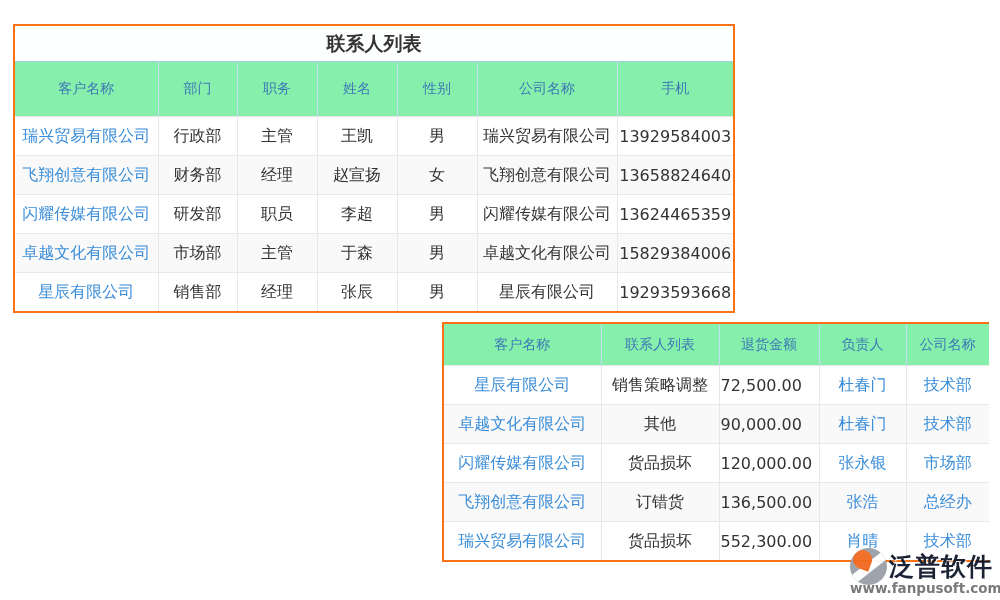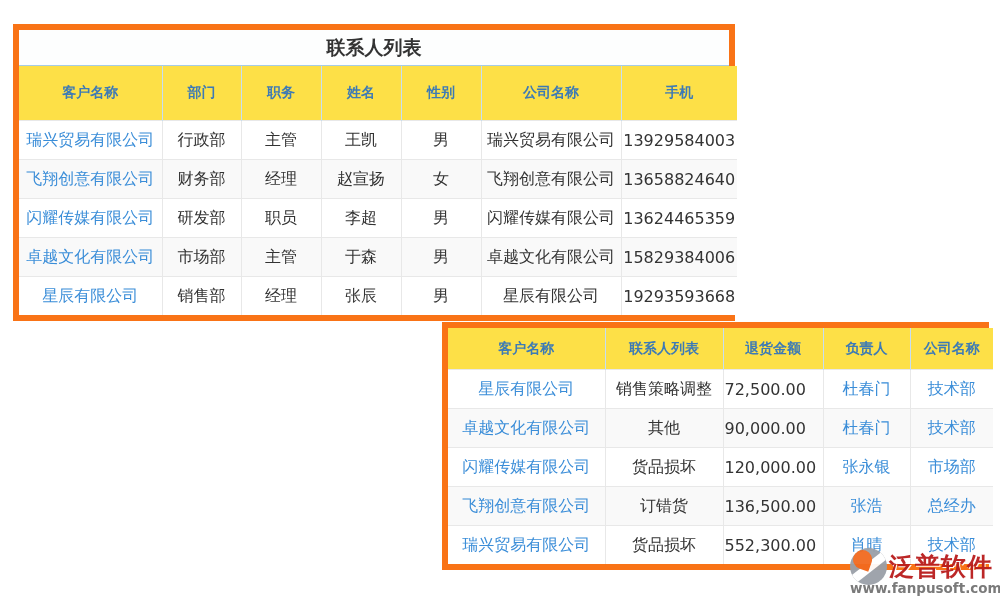--- a/index.html
+++ b/index.html
@@ -3,33 +3,33 @@
 <meta charset="utf-8">
 <style>
   html, body { margin:0; padding:0; }
   body {
     width:1000px; height:600px; position:relative; overflow:hidden;
     background:#ffffff;
     font-family:"DejaVu Sans","Liberation Sans",sans-serif;
   }
   .tbl {
     position:absolute; background:#ffffff;
-    border:6px solid #f97316; box-sizing:border-box;
+    border:2px solid #f97316; box-sizing:border-box;
   }
   #contact-table { left:13px; top:24px; width:722px; }
   #return-table  { left:442px; top:322px; width:547px; }
   .tbl-title {
     text-align:center; font-weight:bold; color:#333333;
     background:#fdfefe; border-bottom:1px solid #a5cce6;
   }
   #contact-table .tbl-title { height:35px; line-height:35px; font-size:19px; }
   #return-table  .tbl-title { height:37px; line-height:37px; font-size:19px; }
   table { width:100%; border-collapse:collapse; table-layout:fixed; }
   th {
-    background:#fde047; color:#3d7ab5; font-weight:bold; font-size:14px;
+    background:#86efac; color:#3d7ab5; font-weight:normal; font-size:14px;
     border-left:1px solid #c6def2;
   }
   th:first-child { border-left:none; }
   #contact-table th { height:52px; }
   #return-table  th { height:39px; }
   td {
     font-size:16px; color:#333333; text-align:center; height:36px;
     border-left:1px solid #e8e8e8; border-top:1px solid #e8e8e8;
     background:#ffffff; overflow:hidden; white-space:nowrap;
   }
@@ -50,21 +50,21 @@
   .wm-logo::before {
     content:""; position:absolute; width:140%; height:24%;
     background:#ffffff; top:40%; left:-20%; transform:rotate(-38deg);
   }
   .wm-logo::after {
     content:""; position:absolute; width:52%; height:52%;
     background:#f26a1f; border-radius:50% 50% 0 50%;
     top:5%; left:9%; transform:rotate(20deg);
   }
   .wm-brand {
-    font-size:25px; font-weight:bold; color:#b91c1c; letter-spacing:1px;
+    font-size:25px; font-weight:bold; color:#0f172a; letter-spacing:1px;
     text-shadow:1px 1px 0 #ffffff; line-height:1; margin-left:2px;
   }
   .wm-url {
     font-size:13.5px; font-weight:bold; color:#737373;
     text-align:center; margin-top:-5px; text-shadow:0 0 2px #ffffff;
   }
 </style>
 </head>
 <body>
 

